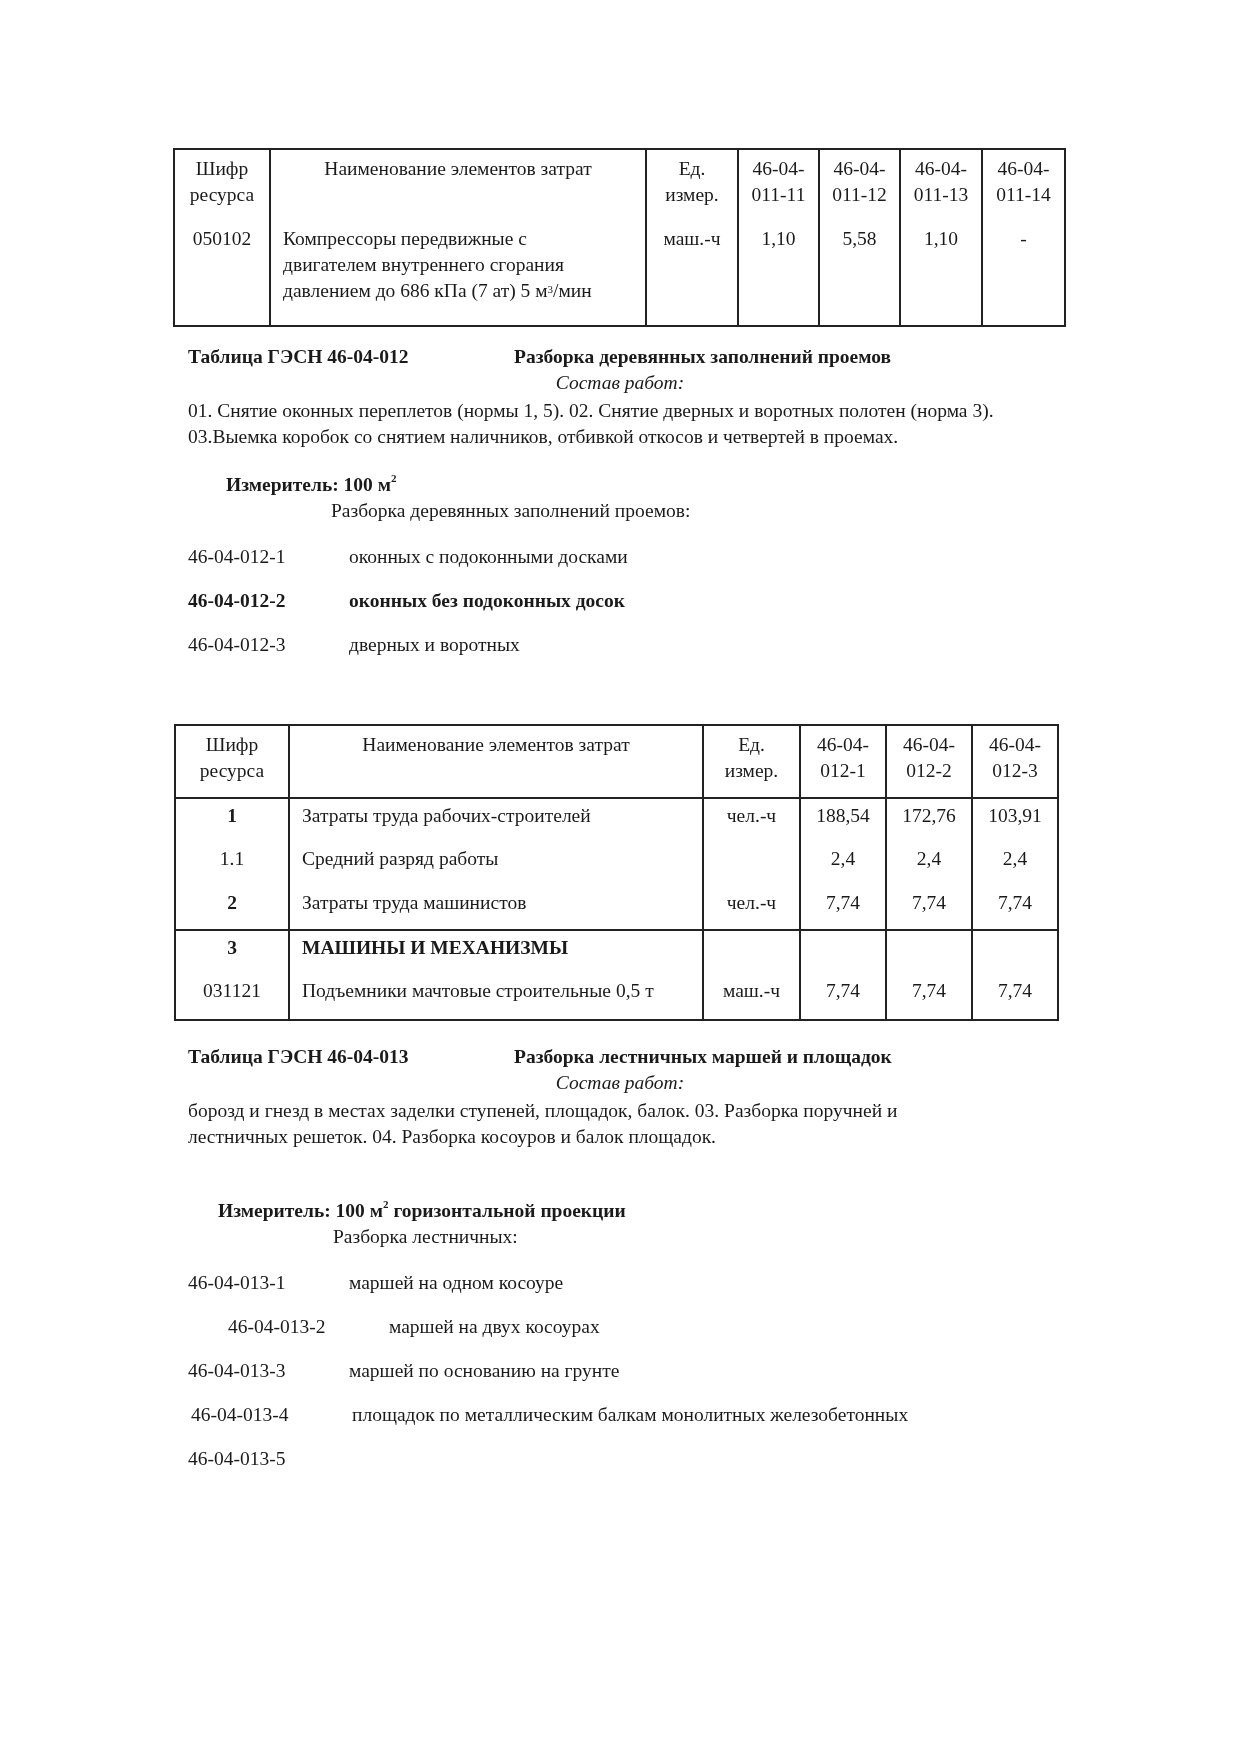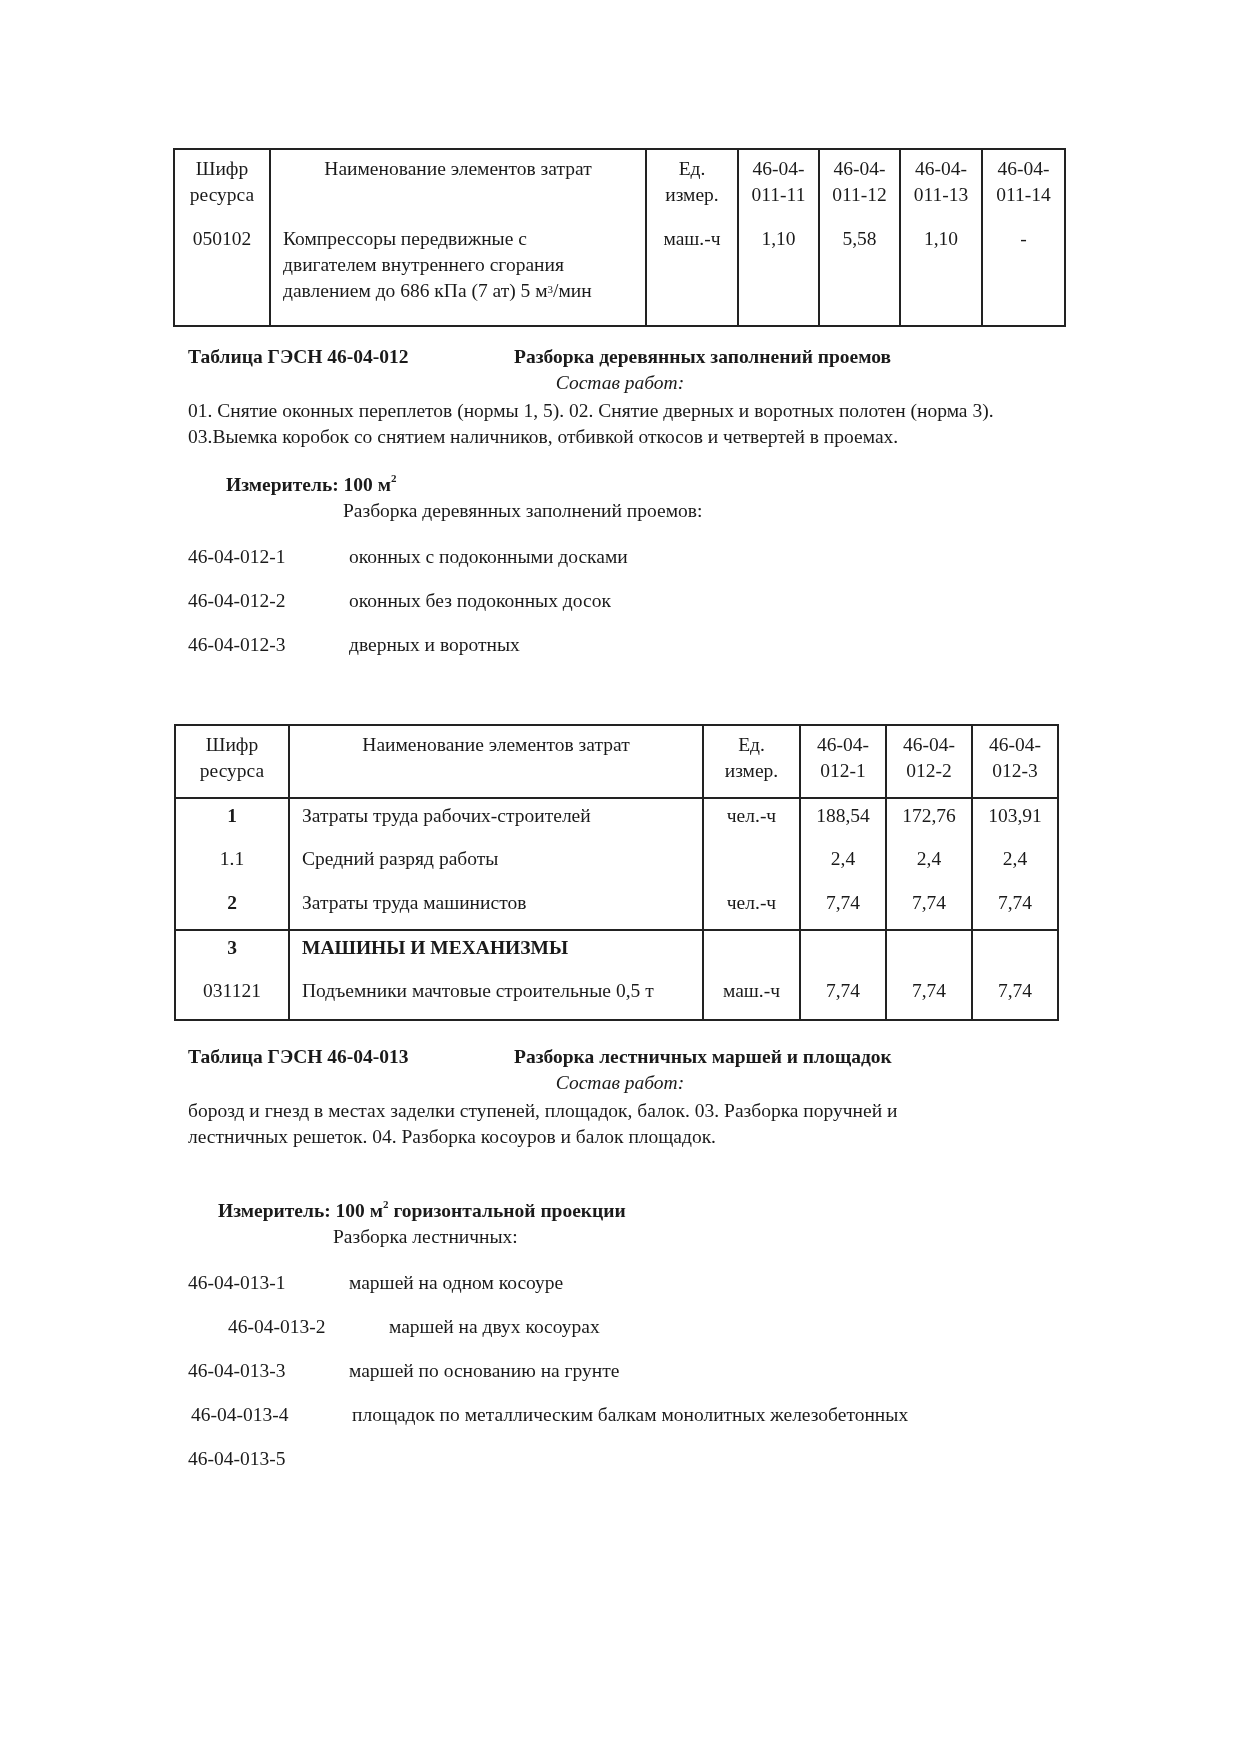--- a/index.html
+++ b/index.html
@@ -82,27 +82,27 @@
   </table>
 
 <div class="abs heading" style="left:188px; top:346px;">Таблица ГЭСН 46-04-012</div>
 <div class="abs heading" style="left:514px; top:346px;">Разборка деревянных заполнений проемов</div>
 <div class="abs italic" style="left:0; width:1240px; top:372px; text-align:center;">Состав работ:</div>
 <div class="abs para" style="left:188px; top:398px;">
   <div>01. Снятие оконных переплетов (нормы 1, 5). 02. Снятие дверных и воротных полотен (норма 3).</div>
   <div>03.Выемка коробок со снятием наличников, отбивкой откосов и четвертей в проемах.</div>
 </div>
 <div class="abs heading" style="left:218px; top:474px;margin-left:8px;"><span>Измеритель:  100 м</span><sup>2</sup><span></span></div>
-<div class="abs" style="left:343px; top:500px;text-align:right;">Разборка деревянных заполнений проемов:</div>
+<div class="abs" style="left:331px; top:500px;text-align:right;">Разборка деревянных заполнений проемов:</div>
 
 <div class="abs" style="top:546px; left:0; width:1240px; height:26px;">
   <span class="code">46-04-012-1</span>
   <span class="desc">оконных с подоконными досками</span>
 </div>
-<div class="abs" style="top:590px; left:0; width:1240px; height:26px;">
+<div class="abs" style="top:590px; left:0; width:1240px; height:26px;font-weight:bold;">
   <span class="code">46-04-012-2</span>
   <span class="desc">оконных без подоконных досок</span>
 </div>
 <div class="abs" style="top:634px; left:0; width:1240px; height:26px;">
   <span class="code">46-04-012-3</span>
   <span class="desc">дверных и воротных</span>
 </div>
 
 <table class="t" style="left:174px; top:724px; width:883px;">
   <colgroup>

